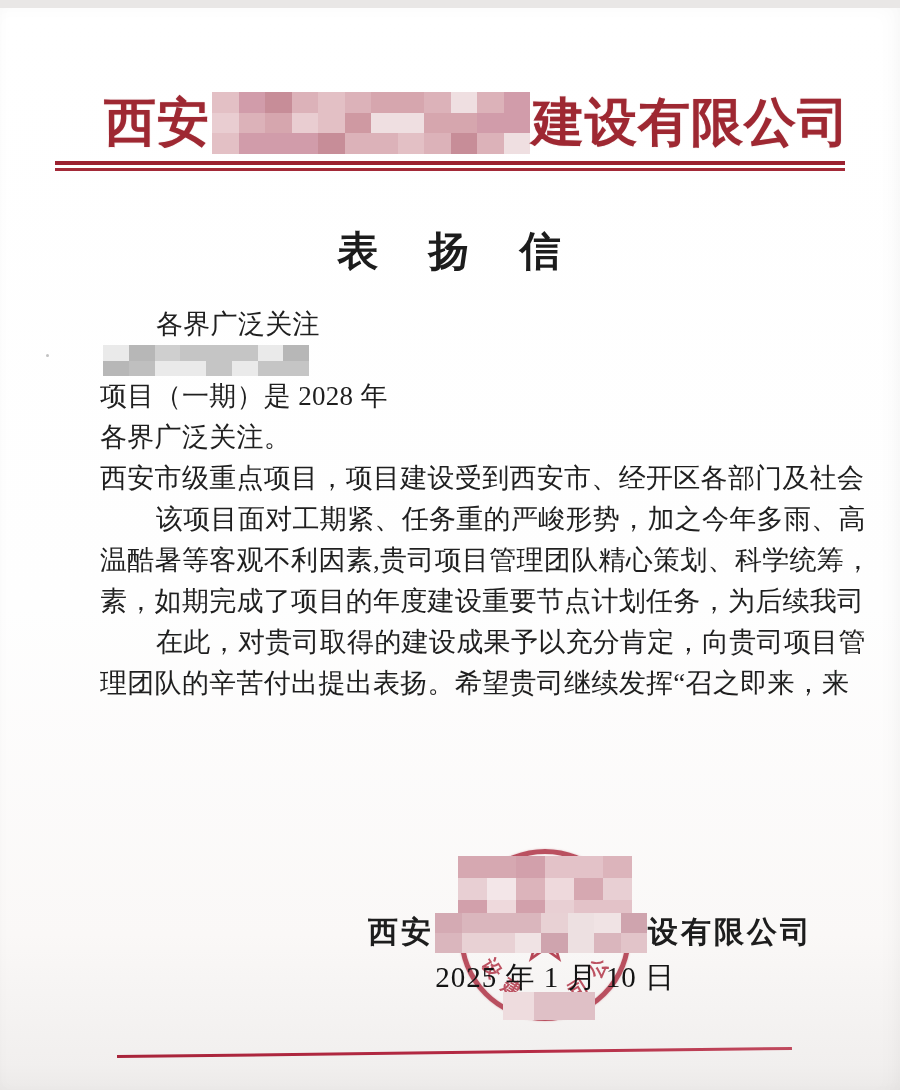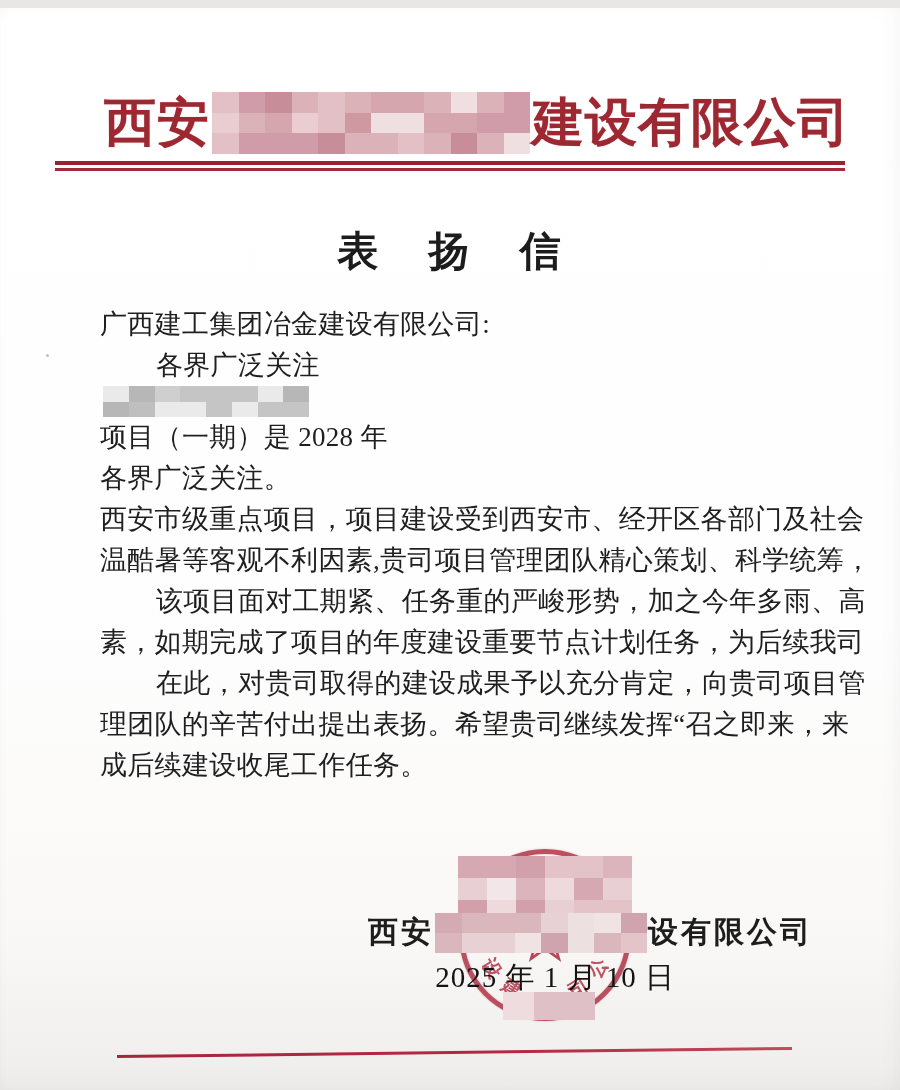--- a/index.html
+++ b/index.html
@@ -120,21 +120,20 @@
         <div style="background: rgb(220, 178, 185);"></div>
         <div style="background: rgb(239, 223, 225);"></div>
       </span>
     <span class="lh-text">建设有限公司</span>
   </div>
   <div class="rule-double"></div>
 
   <div class="doc-title">表 扬 信</div>
 
   <div class="body-text">
-    <div class="line">广西建工集团冶金建设有限公司:</div>
     <div class="line indent">
       <span>各界广泛关注</span><span class="mosaic mosaic-inline" style="display: grid; grid-template-columns: repeat(8, 1fr);">
           <div style="background: rgb(234, 234, 234);"></div>
           <div style="background: rgb(183, 183, 183);"></div>
           <div style="background: rgb(207, 207, 207);"></div>
           <div style="background: rgb(197, 197, 197);"></div>
           <div style="background: rgb(197, 197, 197);"></div>
           <div style="background: rgb(197, 197, 197);"></div>
           <div style="background: rgb(234, 234, 234);"></div>
           <div style="background: rgb(183, 183, 183);"></div>
@@ -143,26 +142,25 @@
           <div style="background: rgb(234, 234, 234);"></div>
           <div style="background: rgb(234, 234, 234);"></div>
           <div style="background: rgb(197, 197, 197);"></div>
           <div style="background: rgb(234, 234, 234);"></div>
           <div style="background: rgb(197, 197, 197);"></div>
           <div style="background: rgb(197, 197, 197);"></div>
         </span><span>项目（一期）是 2028 年</span>
     </div>
     <div class="line">各界广泛关注。</div>
     <div class="line">西安市级重点项目，项目建设受到西安市、经开区各部门及社会</div>
+    <div class="line indent">该项目面对工期紧、任务重的严峻形势，加之今年多雨、高</div>
     <div class="line">温酷暑等客观不利因素,贵司项目管理团队精心策划、科学统筹，</div>
-    <div class="line indent">该项目面对工期紧、任务重的严峻形势，加之今年多雨、高</div>
     <div class="line">素，如期完成了项目的年度建设重要节点计划任务，为后续我司</div>
     <div class="line indent">在此，对贵司取得的建设成果予以充分肯定，向贵司项目管</div>
     <div class="line">理团队的辛苦付出提出表扬。希望贵司继续发挥“召之即来，来</div>
-    <div class="line">成后续建设收尾工作任务。</div>
   </div>
 
   <div class="seal">
     <div class="seal-ring"></div>
     <svg class="seal-star" width="50" height="48" viewBox="0 0 50 48">
       <polygon points="25,2 31,18 48,18 34,28 39,45 25,35 11,45 16,28 2,18 19,18" fill="rgba(200,90,105,.25)" stroke="rgba(171,43,62,.85)" stroke-width="2.5"></polygon>
     </svg>
     <div>
         <span class="seal-arc-char" style="transform: rotate(-148deg) translate(0px, -63px) rotate(180deg);">建</span>
         <span class="seal-arc-char" style="transform: rotate(-122deg) translate(0px, -63px) rotate(180deg);">设</span>

